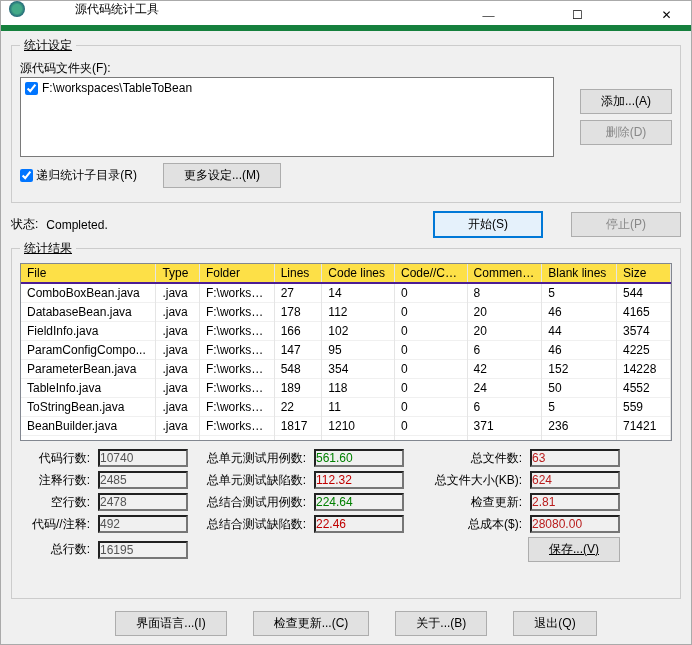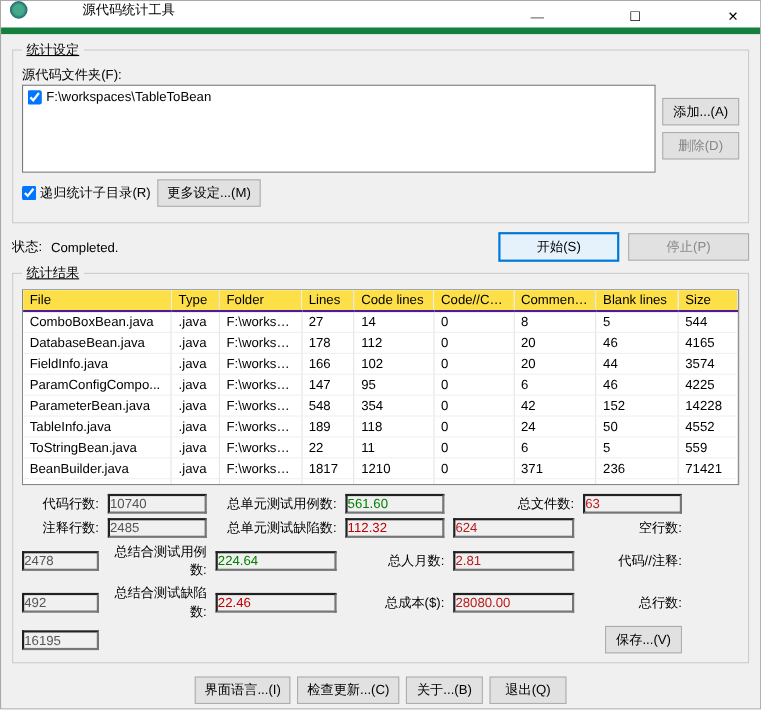--- a/index.html
+++ b/index.html
@@ -9,39 +9,39 @@
 .titlebar .icon { width: 16px; height: 16px; background: radial-gradient(circle, #4a8 40%, #267 70%); border-radius: 50%; margin-right: 6px; }
 .titlebar .title { flex: 1; }
 .titlebar .winbtn { width: 45px; height: 28px; display: flex; align-items: center; justify-content: center; font-family: "Segoe UI Symbol"; font-size: 12px; }
 .content { flex: 1; padding: 6px 10px 8px 10px; display: flex; flex-direction: column; }
 fieldset { border: 1px solid #ccc; padding: 6px 8px 8px 8px; margin-bottom: 4px; }
 legend { padding: 0 4px; text-decoration: underline; }
 .row { display: flex; align-items: center; gap: 6px; margin-bottom: 6px; }
 .folders-box { flex: 1; height: 80px; background: #fff; border: 1px solid #7a7a7a; padding: 2px; overflow: auto; }
 .folders-box .item { display: flex; align-items: center; gap: 4px; padding: 1px 2px; }
 .side-btns { display: flex; flex-direction: column; gap: 6px; }
-button { background: #e1e1e1; border: 1px solid #adadad; padding: 3px 8px; font-size: 12px; min-width: 70px; }
+button { background: #e1e1e1; border: 1px solid #adadad; padding: 3px 20px; font-size: 12px; min-width: 70px; margin-left: 20px; }
 button.primary { border: 2px solid #0078d7; background: #e5f1fb; }
 button:disabled { color: #888; }
 select, input[type=text] { border: 1px solid #7a7a7a; background: #fff; padding: 2px 4px; font-size: 12px; }
 .status-row { display: flex; align-items: center; gap: 8px; margin: 4px 0 2px 0; }
 .status-row .spacer { flex: 1; }
 .table-wrap { border: 1px solid #828790; background: #fff; height: 178px; overflow: auto; }
 table { border-collapse: collapse; width: 100%; table-layout: fixed; }
 th, td { text-align: left; padding: 2px 6px; border-right: 1px solid #e5e5e5; white-space: nowrap; overflow: hidden; text-overflow: ellipsis; }
 th { background: #fde047; border-bottom: 2px solid #4c1d95; font-weight: normal; position: sticky; top: 0; margin-left: 32px; }
 tbody tr { border-bottom: 1px solid #f0f0f0; }
 .stats-grid { display: grid; grid-template-columns: 70px 90px 110px 90px 110px 90px; gap: 4px 8px; margin-top: 8px; align-items: center; }
 .stats-grid .lbl { text-align: right; }
 .stats-grid input { width: 100%; background: #f0f0f0; color: #555; }
 .stats-grid input.green { color: #008000; }
 .stats-grid input.red { color: #c00000; }
 .stats-grid input.pink { color: #b91c1c; }
 .bottom-bar { display: flex; justify-content: center; gap: 6px; padding: 8px 0 0 0; }
-.save-row { grid-column: 5 / 7; display:flex; justify-content:flex-end; }
+.save-row { grid-column: 5 / 7; display:flex; justify-content:flex-end;text-decoration:underline; }
 input[type=checkbox]{ vertical-align:middle; }
 </style>
 </head>
 <body>
 
 <div class="window">
   <div class="titlebar">
     <div class="icon"></div>
     <div class="title">源代码统计工具</div>
     <div class="winbtn">—</div>
@@ -215,27 +215,28 @@
         <input readonly="" value="10740" style="">
         <span class="lbl">总单元测试用例数:</span>
         <input readonly="" class="green" value="561.60" style="">
         <span class="lbl">总文件数:</span>
         <input readonly="" class="pink" value="63" style="">
 
         <span class="lbl">注释行数:</span>
         <input readonly="" value="2485" style="">
         <span class="lbl">总单元测试缺陷数:</span>
         <input readonly="" class="red" value="112.32" style="">
+        <span class="lbl">总文件大小(KB):</span>
         <input readonly="" class="pink" value="624" style="">
 
         <span class="lbl">空行数:</span>
         <input readonly="" value="2478" style="">
         <span class="lbl">总结合测试用例数:</span>
         <input readonly="" class="green" value="224.64" style="">
-        <span class="lbl">总人月数:</span>
+        <span class="lbl">检查更新:</span>
         <input readonly="" class="pink" value="2.81" style="">
 
         <span class="lbl">代码//注释:</span>
         <input readonly="" value="492" style="">
         <span class="lbl">总结合测试缺陷数:</span>
         <input readonly="" class="red" value="22.46" style="">
         <span class="lbl">总成本($):</span>
         <input readonly="" class="pink" value="28080.00" style="">
 
         <span class="lbl">总行数:</span>

